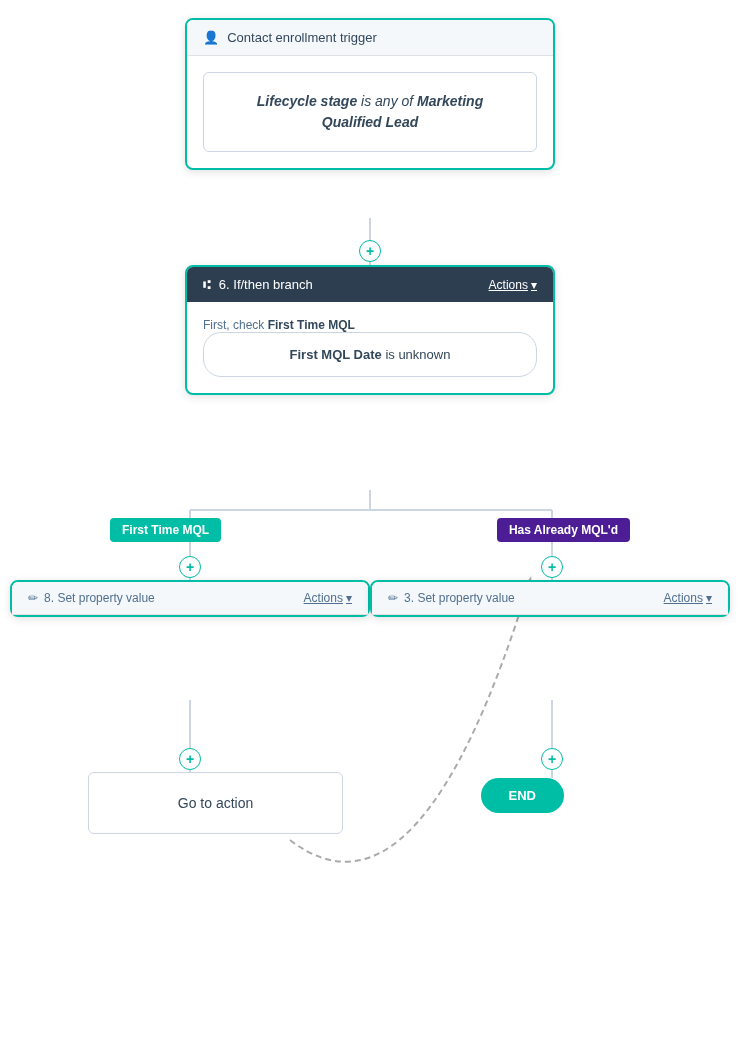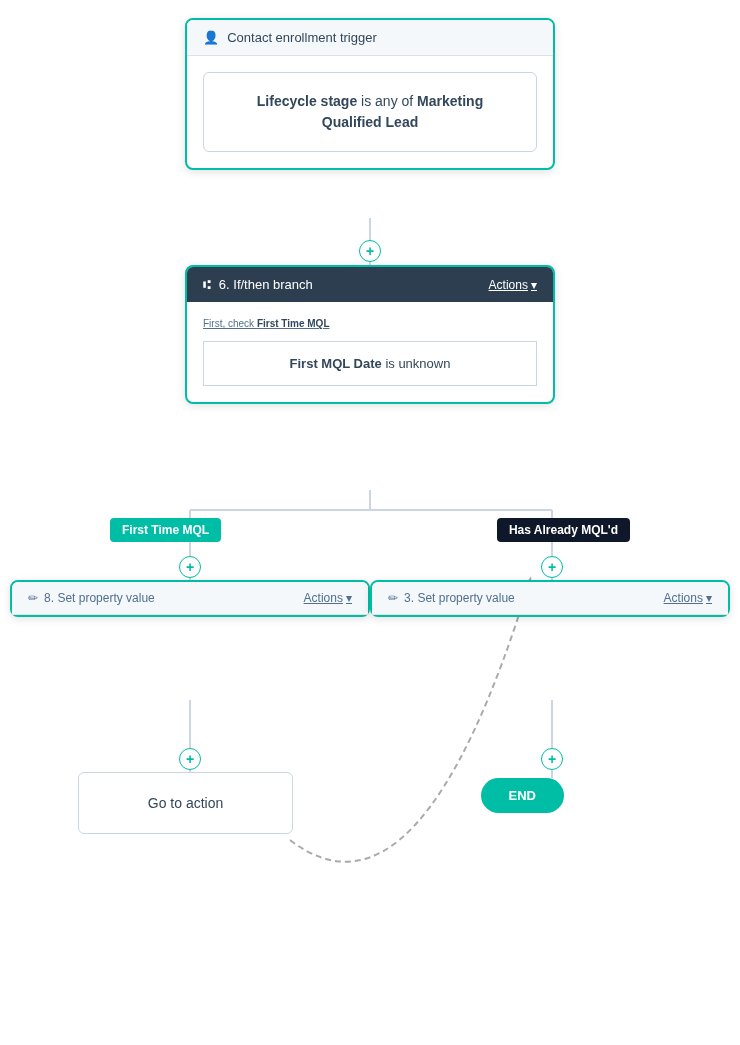--- a/index.html
+++ b/index.html
@@ -51,20 +51,21 @@
       padding: 16px;
     }
     .condition-box {
       border: 1.5px solid #cbd6e2;
       border-radius: 6px;
       padding: 18px 24px;
       text-align: center;
       font-size: 14px;
       color: #33475b;
       line-height: 1.5;
+      font-style: italic;
     }
     .condition-box strong {
       color: #33475b;
       font-weight: 700;
     }
 
     
     .branch-card {
       left: 185px;
       top: 265px;
@@ -93,31 +94,29 @@
       text-decoration: underline;
       cursor: pointer;
       display: flex;
       align-items: center;
       gap: 3px;
     }
     .branch-body {
       padding: 16px;
     }
     .branch-check-text {
-      font-size: 10px;
+      font-size: 12px;
       color: #516f90;
-      margin-bottom: 12px;
-      text-decoration: underline;
     }
     .branch-check-text strong {
       color: #33475b;
     }
     .condition-box-small {
       border: 1.5px solid #cbd6e2;
-      border-radius: 0;
+      border-radius: 18px;
       padding: 14px 24px;
       text-align: center;
       font-size: 13px;
       color: #33475b;
     }
 
     
     .branch-label-green {
       position: absolute;
       background: #00bda5;
@@ -125,21 +124,21 @@
       font-size: 12px;
       font-weight: 700;
       padding: 5px 12px;
       border-radius: 4px;
       left: 110px;
       top: 518px;
       white-space: nowrap;
     }
     .branch-label-red {
       position: absolute;
-      background: #0f172a;
+      background: #4c1d95;
       color: #fff;
       font-size: 12px;
       font-weight: 700;
       padding: 5px 12px;
       border-radius: 4px;
       right: 110px;
       top: 518px;
       white-space: nowrap;
     }
 
@@ -189,23 +188,23 @@
       color: #33475b;
     }
     .set-prop-body .highlight {
       color: #00bda5;
       font-weight: 700;
     }
 
     
     .go-to-card {
       position: absolute;
-      left: 78px;
+      left: 88px;
       top: 772px;
-      width: 215px;
+      width: 255px;
       border: 1.5px solid #cbd6e2;
       border-radius: 6px;
       padding: 22px 16px;
       text-align: center;
       background: #fff;
       color: #33475b;
       font-size: 14px;
     }
 
     

